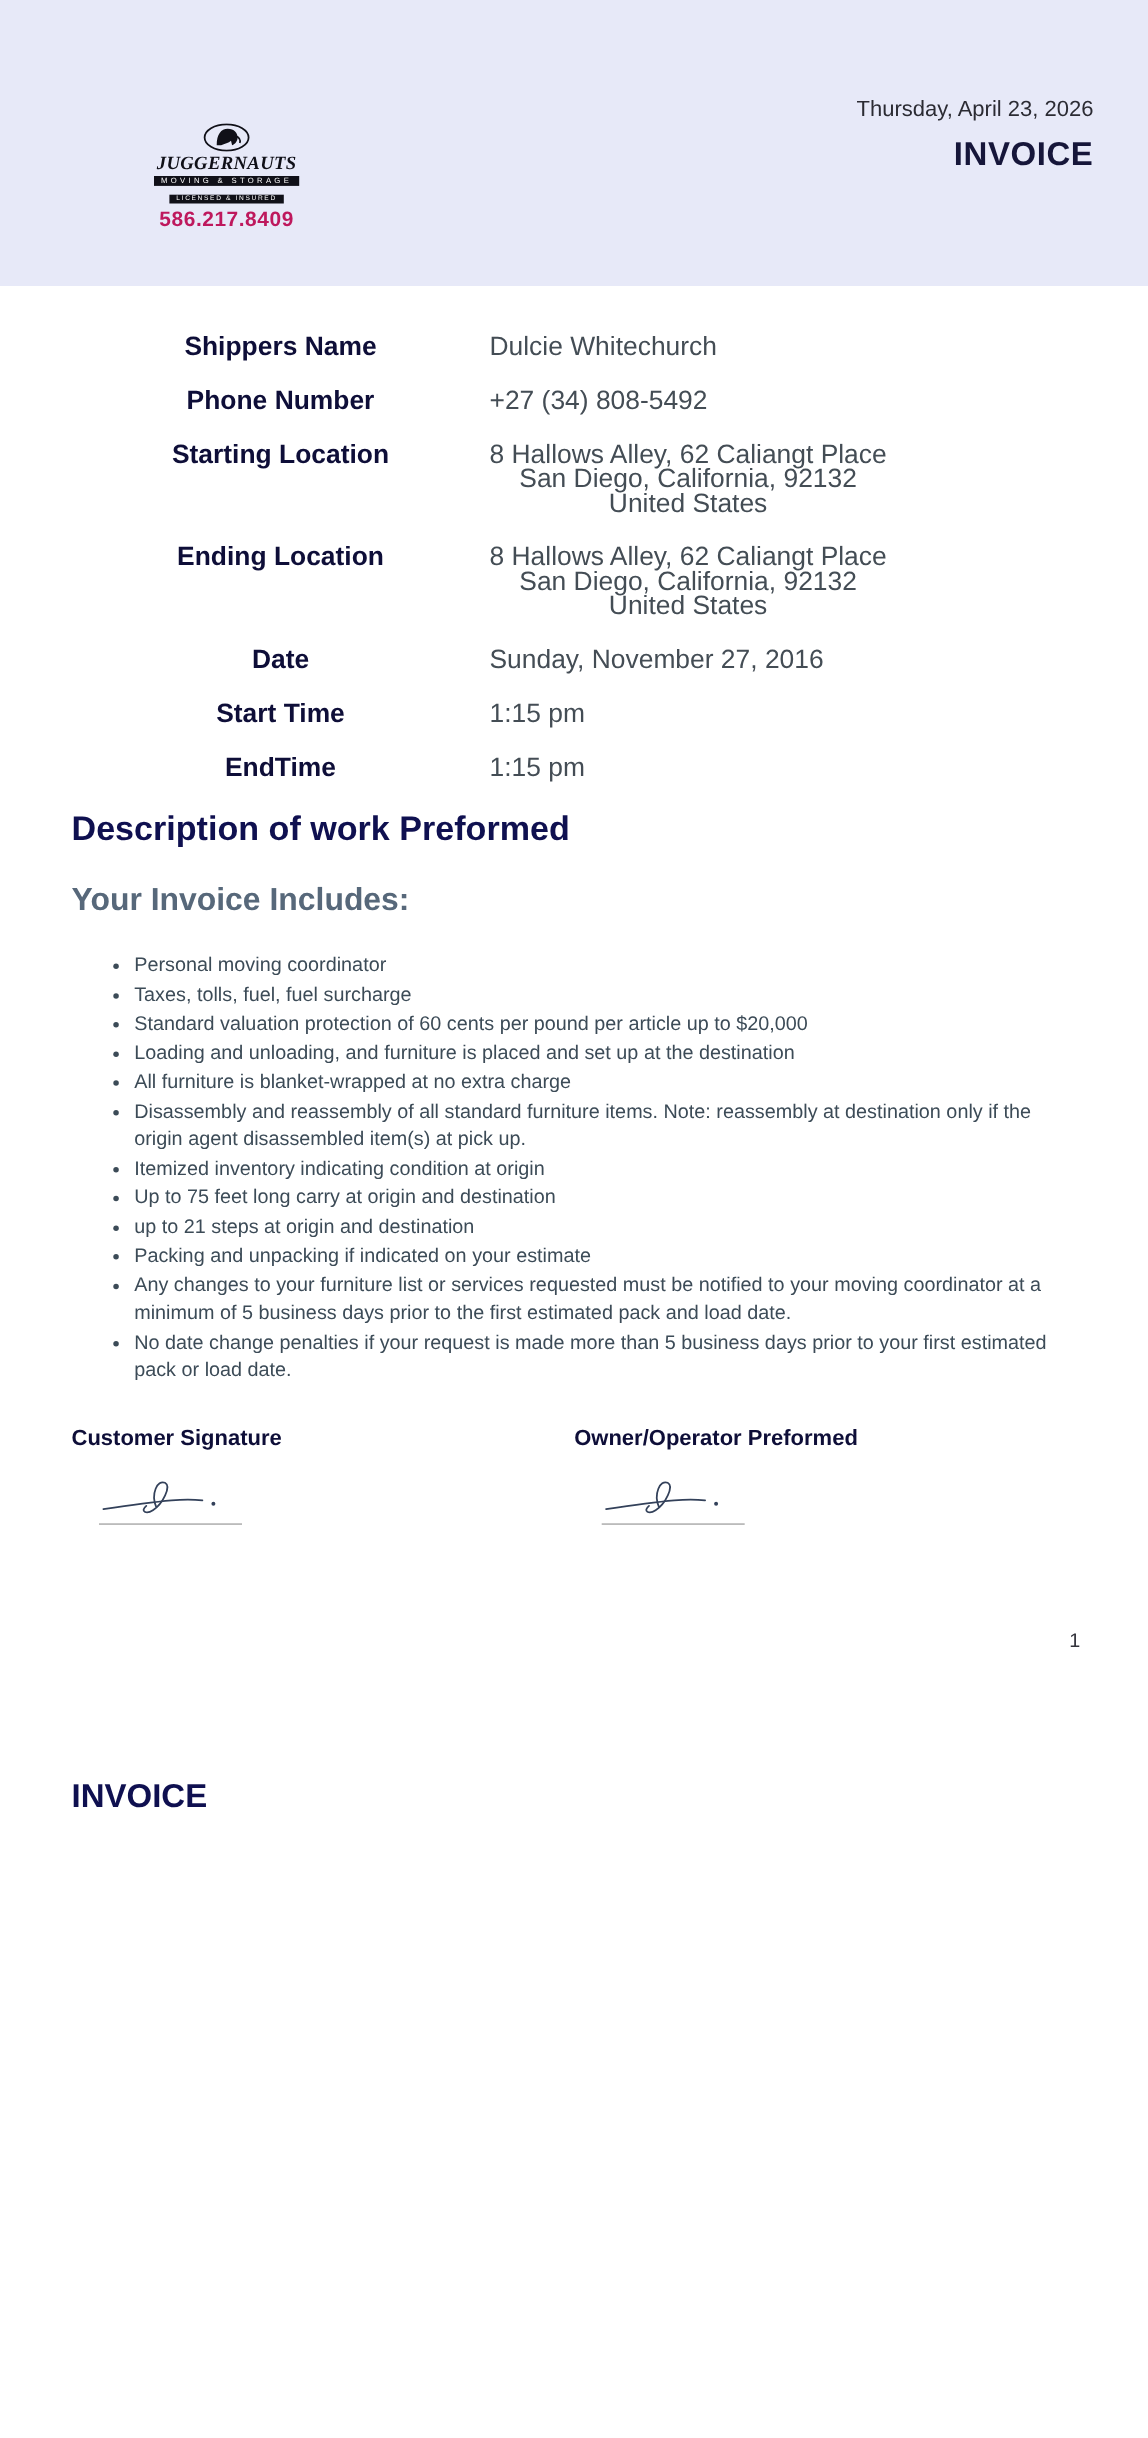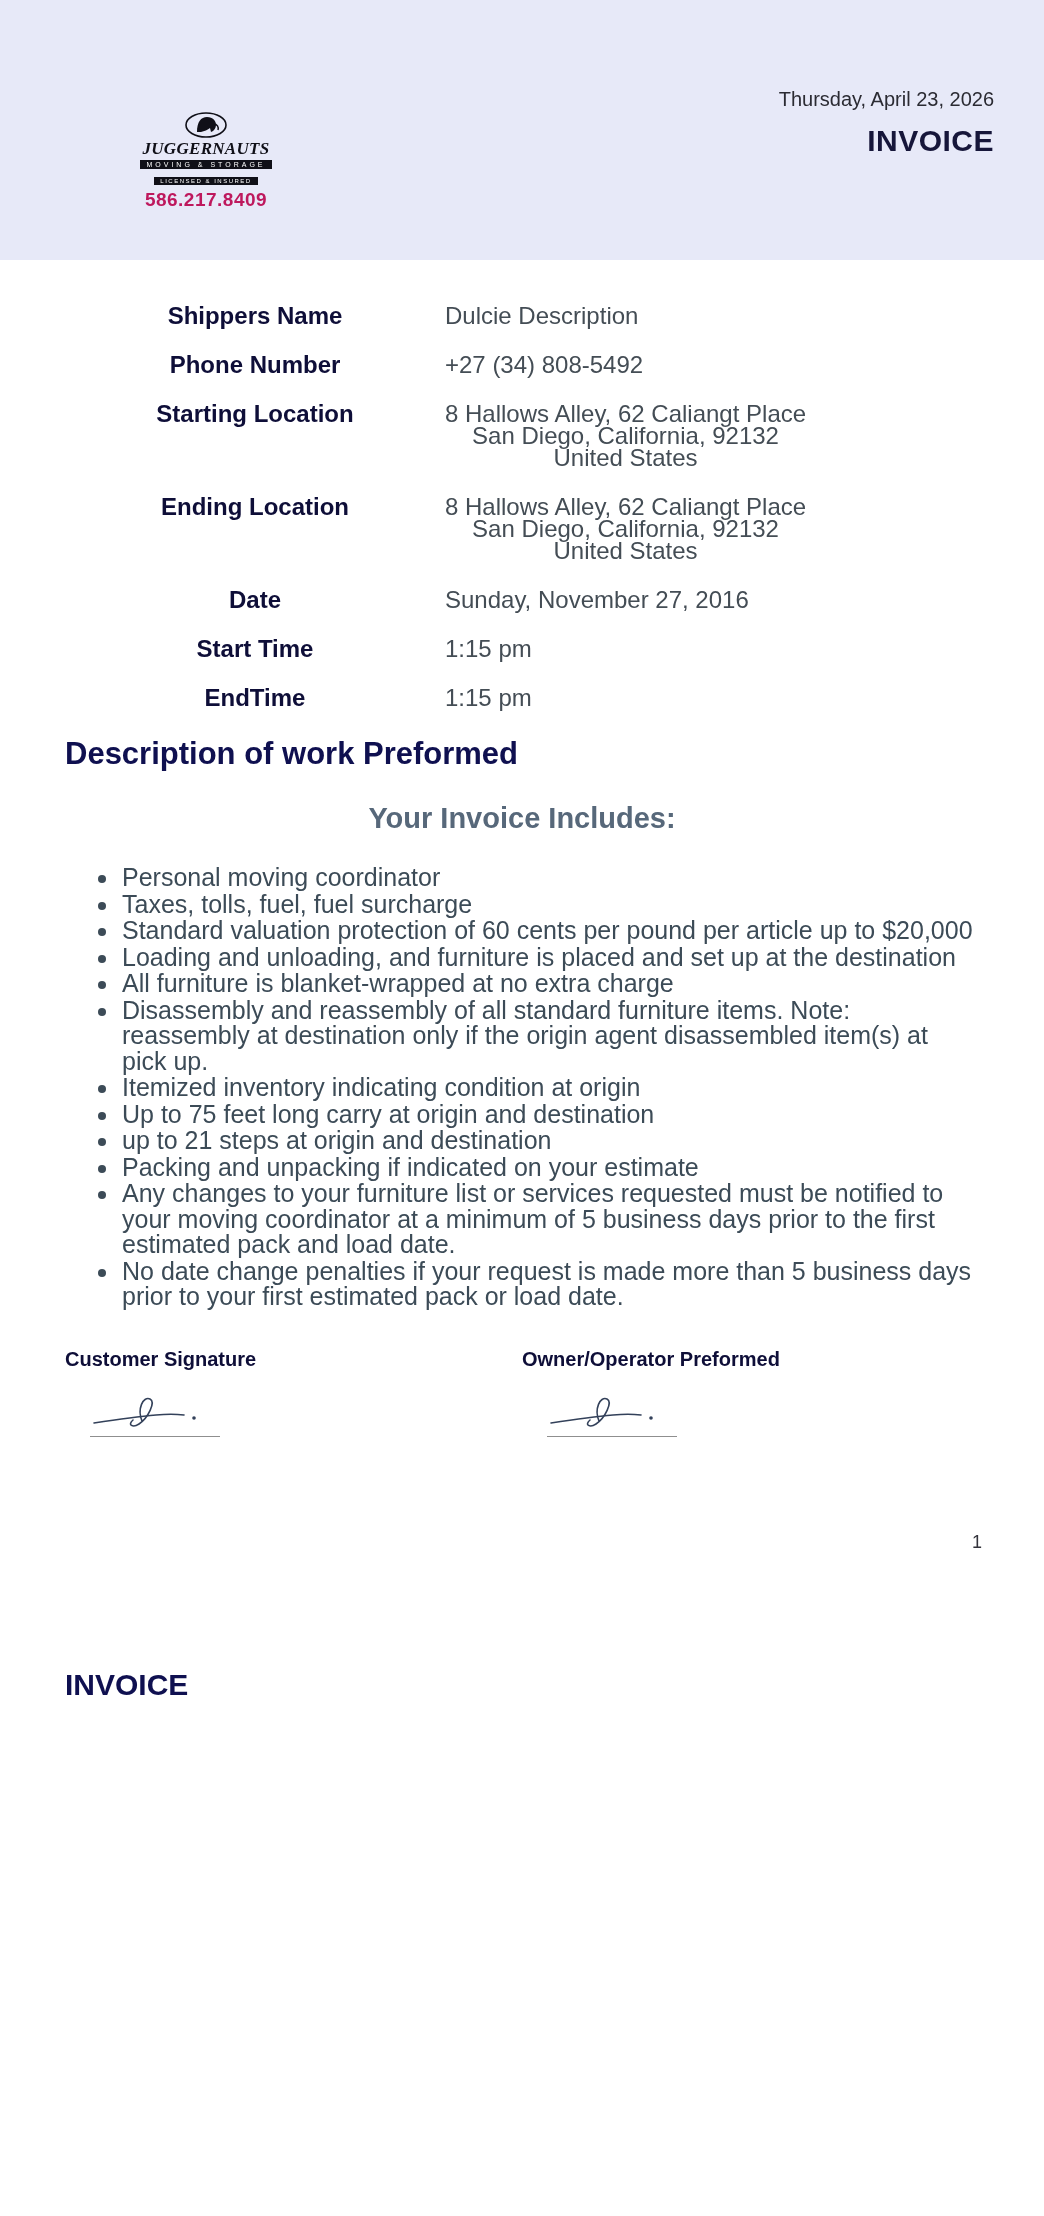--- a/index.html
+++ b/index.html
@@ -98,29 +98,28 @@
   .detail-value div { margin-bottom: 0px; }
 
   
   .section-heading {
     font-size: 31px;
     font-weight: bold;
     color: #0f1050;
   }
   .includes-heading {
     margin-top: 30px;
-    text-align: center;
     font-size: 29px;
     font-weight: bold;
     color: #57687a;
   }
   ul.includes-list {
     margin: 30px 0 0 0;
     padding-left: 55px;
-    font-size: 25px;
+    font-size: 18px;
     line-height: 25.5px;
     color: #3c4b57;
     list-style: disc outside;
   }
   ul.includes-list li { margin-bottom: 1px; padding-left: 2px; }
 
   
   .signatures {
     display: flex;
     margin-top: 38px;
@@ -174,21 +173,21 @@
   <div class="header-date">Thursday, April 23, 2026</div>
   <div class="header-title">INVOICE</div>
 </div>
 
 <div class="content">
 
   <div class="details">
     <div class="detail-row">
       <div class="detail-label">Shippers Name</div>
       <div class="detail-value">
-        <div>Dulcie Description</div>
+        <div>Dulcie Whitechurch</div>
       </div>
     </div>
     <div class="detail-row">
       <div class="detail-label">Phone Number</div>
       <div class="detail-value">
         <div>+27 (34) 808-5492</div>
       </div>
     </div>
     <div class="detail-row">
       <div class="detail-label">Starting Location</div>

